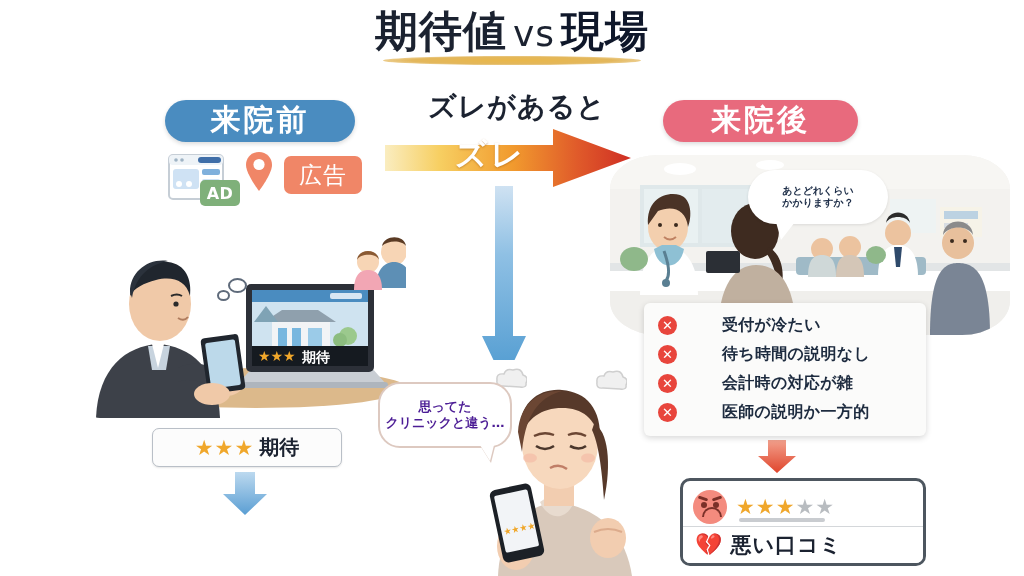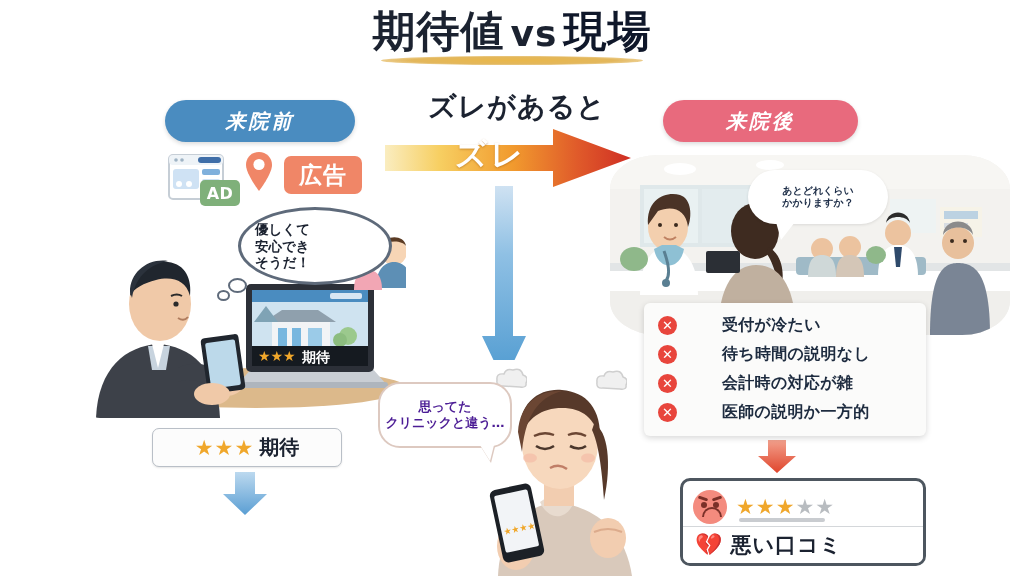--- a/index.html
+++ b/index.html
@@ -25,46 +25,45 @@
     position: relative;
     font-size: 43px;
     font-weight: bold;
     letter-spacing: 1px;
     color: #1b2230;
     line-height: 1.1;
     white-space: nowrap;
   }
   .title .vs {
     font-size: 36px;
-    font-weight: bold;
+    font-weight: normal;
     padding: 0 6px;
     color: #1b2230;
   }
   .title .red { color: #0f172a; }
   .title-underline {
     position: absolute;
     left: 8px; right: 8px;
     bottom: -10px;
     height: 9px;
     border-radius: 50%;
     background: radial-gradient(ellipse at 50% 50%, #e9b74a 0%, #e3b75c 55%, rgba(231,186,90,0.15) 100%);
     filter: blur(0.6px);
   }
 
   
   .pill {
     position: absolute;
-    display: flex; align-items: center; justify-content: center;
+    display: flex; justify-content: center;
     border-radius: 24px;
     color: #ffffff;
-    font-size: 20px;
+    font-size: 30px;
     font-weight: bold;
     letter-spacing: 3px;
     box-shadow: 0 2px 4px rgba(0,0,0,0.14);
-    font-style: italic;
   }
   #pill-before {
     left: 165px; top: 100px; width: 190px; height: 42px;
     background: #4a8cc0;
   }
   #pill-after {
     left: 663px; top: 100px; width: 195px; height: 42px;
     background: #e86a7d;
   }
 
@@ -126,21 +125,21 @@
     text-align: right;
   }
   .map-pin { position: absolute; left: 76px; top: 2px; width: 30px; height: 44px; }
   .koukoku-box {
     position: absolute; left: 116px; top: 8px;
     width: 78px; height: 38px;
     background: #f08667;
     border-radius: 7px;
     color: #ffffff;
     font-size: 23px;
-    font-weight: bold;
+    font-weight: normal;
     display: flex; align-items: center; justify-content: center;
     letter-spacing: 1px;
   }
 
   
   #man-photo {
     position: absolute; left: 86px; top: 218px;
     width: 320px; height: 200px;
     border-radius: 14px;
     overflow: hidden;
@@ -485,25 +484,20 @@
         <circle cx="58" cy="42" r="13" fill="#f7d5b5"></circle>
         <path d="M46,36 C48,25 68,24 70,36 C66,30 52,30 46,36 Z" fill="#5b3b24"></path>
         <path d="M40,78 C40,58 50,52 58,52 C66,52 76,58 76,78 Z" fill="#5d8fb5"></path>
         <circle cx="32" cy="52" r="11" fill="#f7d5b5"></circle>
         <path d="M21,50 C22,38 42,38 43,50 C41,43 24,43 21,50 Z" fill="#8a5a33"></path>
         <path d="M18,80 C18,64 25,60 32,60 C39,60 46,64 46,80 Z" fill="#f2a6b4"></path>
       </g>
     </svg>
   </div>
 
-  <div id="man-bubble">
-    <div class="bub-text">優しくて
-安心でき
-そうだ！</div>
-  </div>
   <div class="bub-dot" style="left:228px; top:278px; width:15px; height:11px;"></div>
   <div class="bub-dot" style="left:217px; top:290px; width:9px; height:7px;"></div>
 
   <div id="exp-badge">
     <span class="stars">★★★</span>
     <span class="label">期待</span>
   </div>
   <div id="exp-down-arrow">
     <svg width="46" height="44" viewBox="0 0 46 44">
       <defs>

